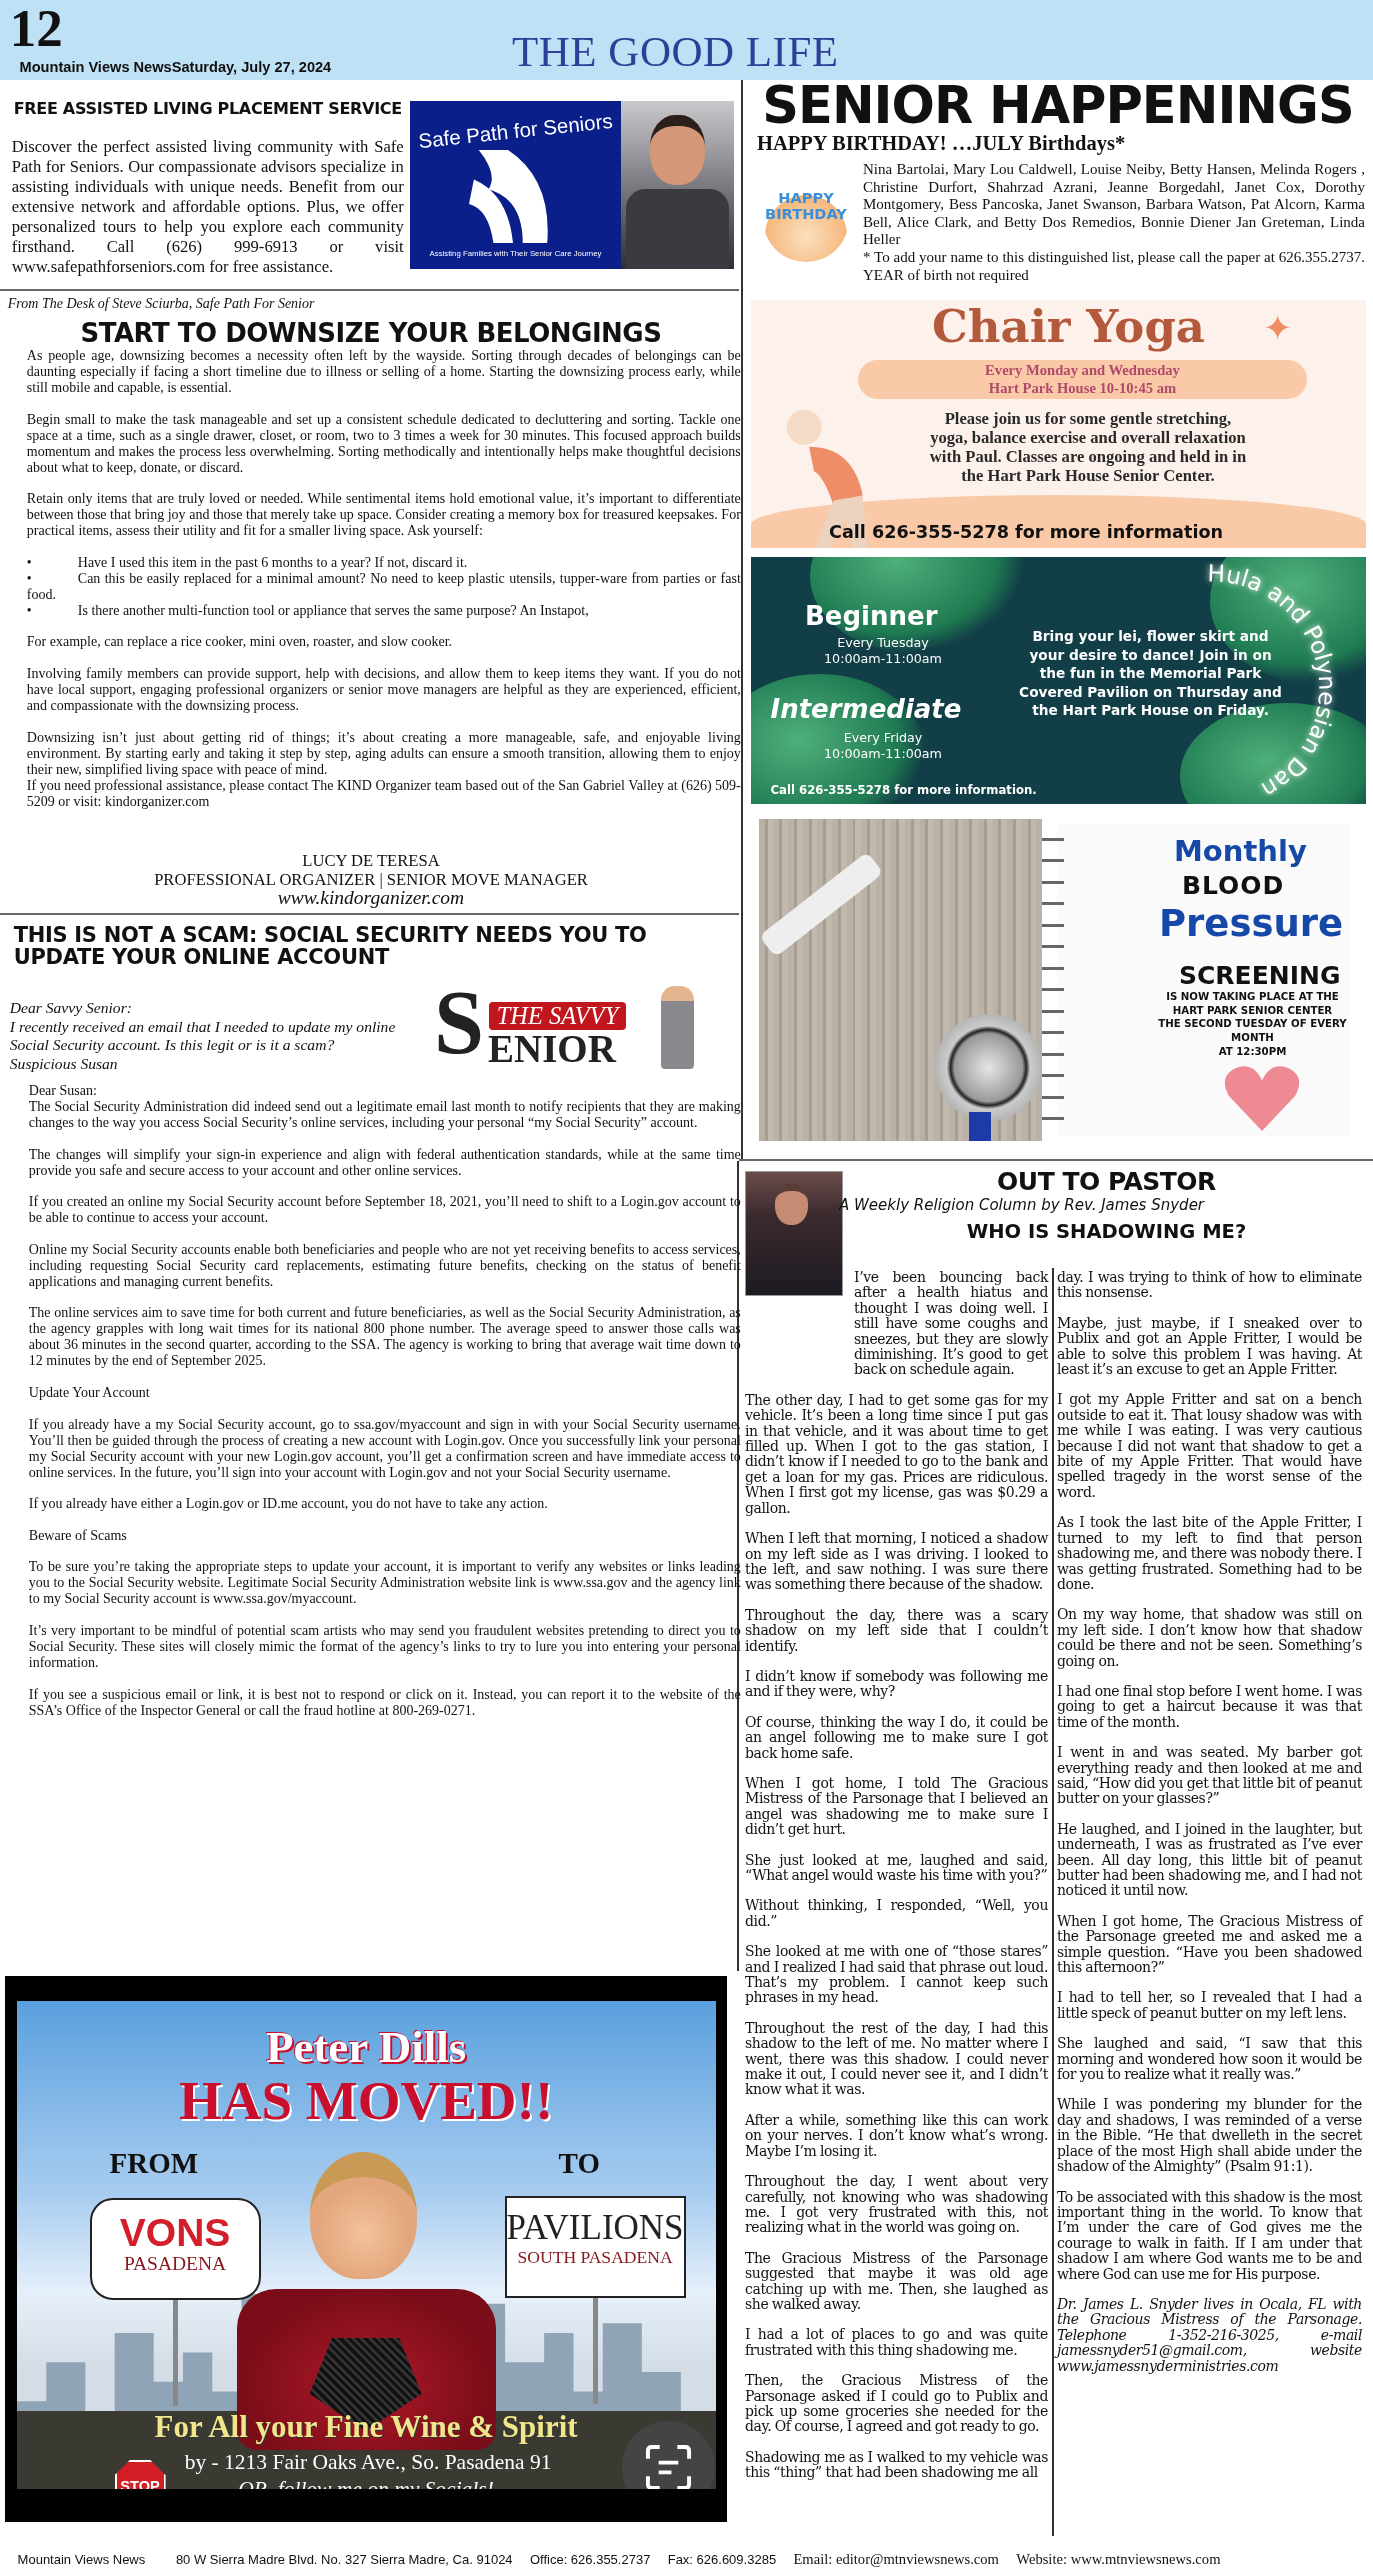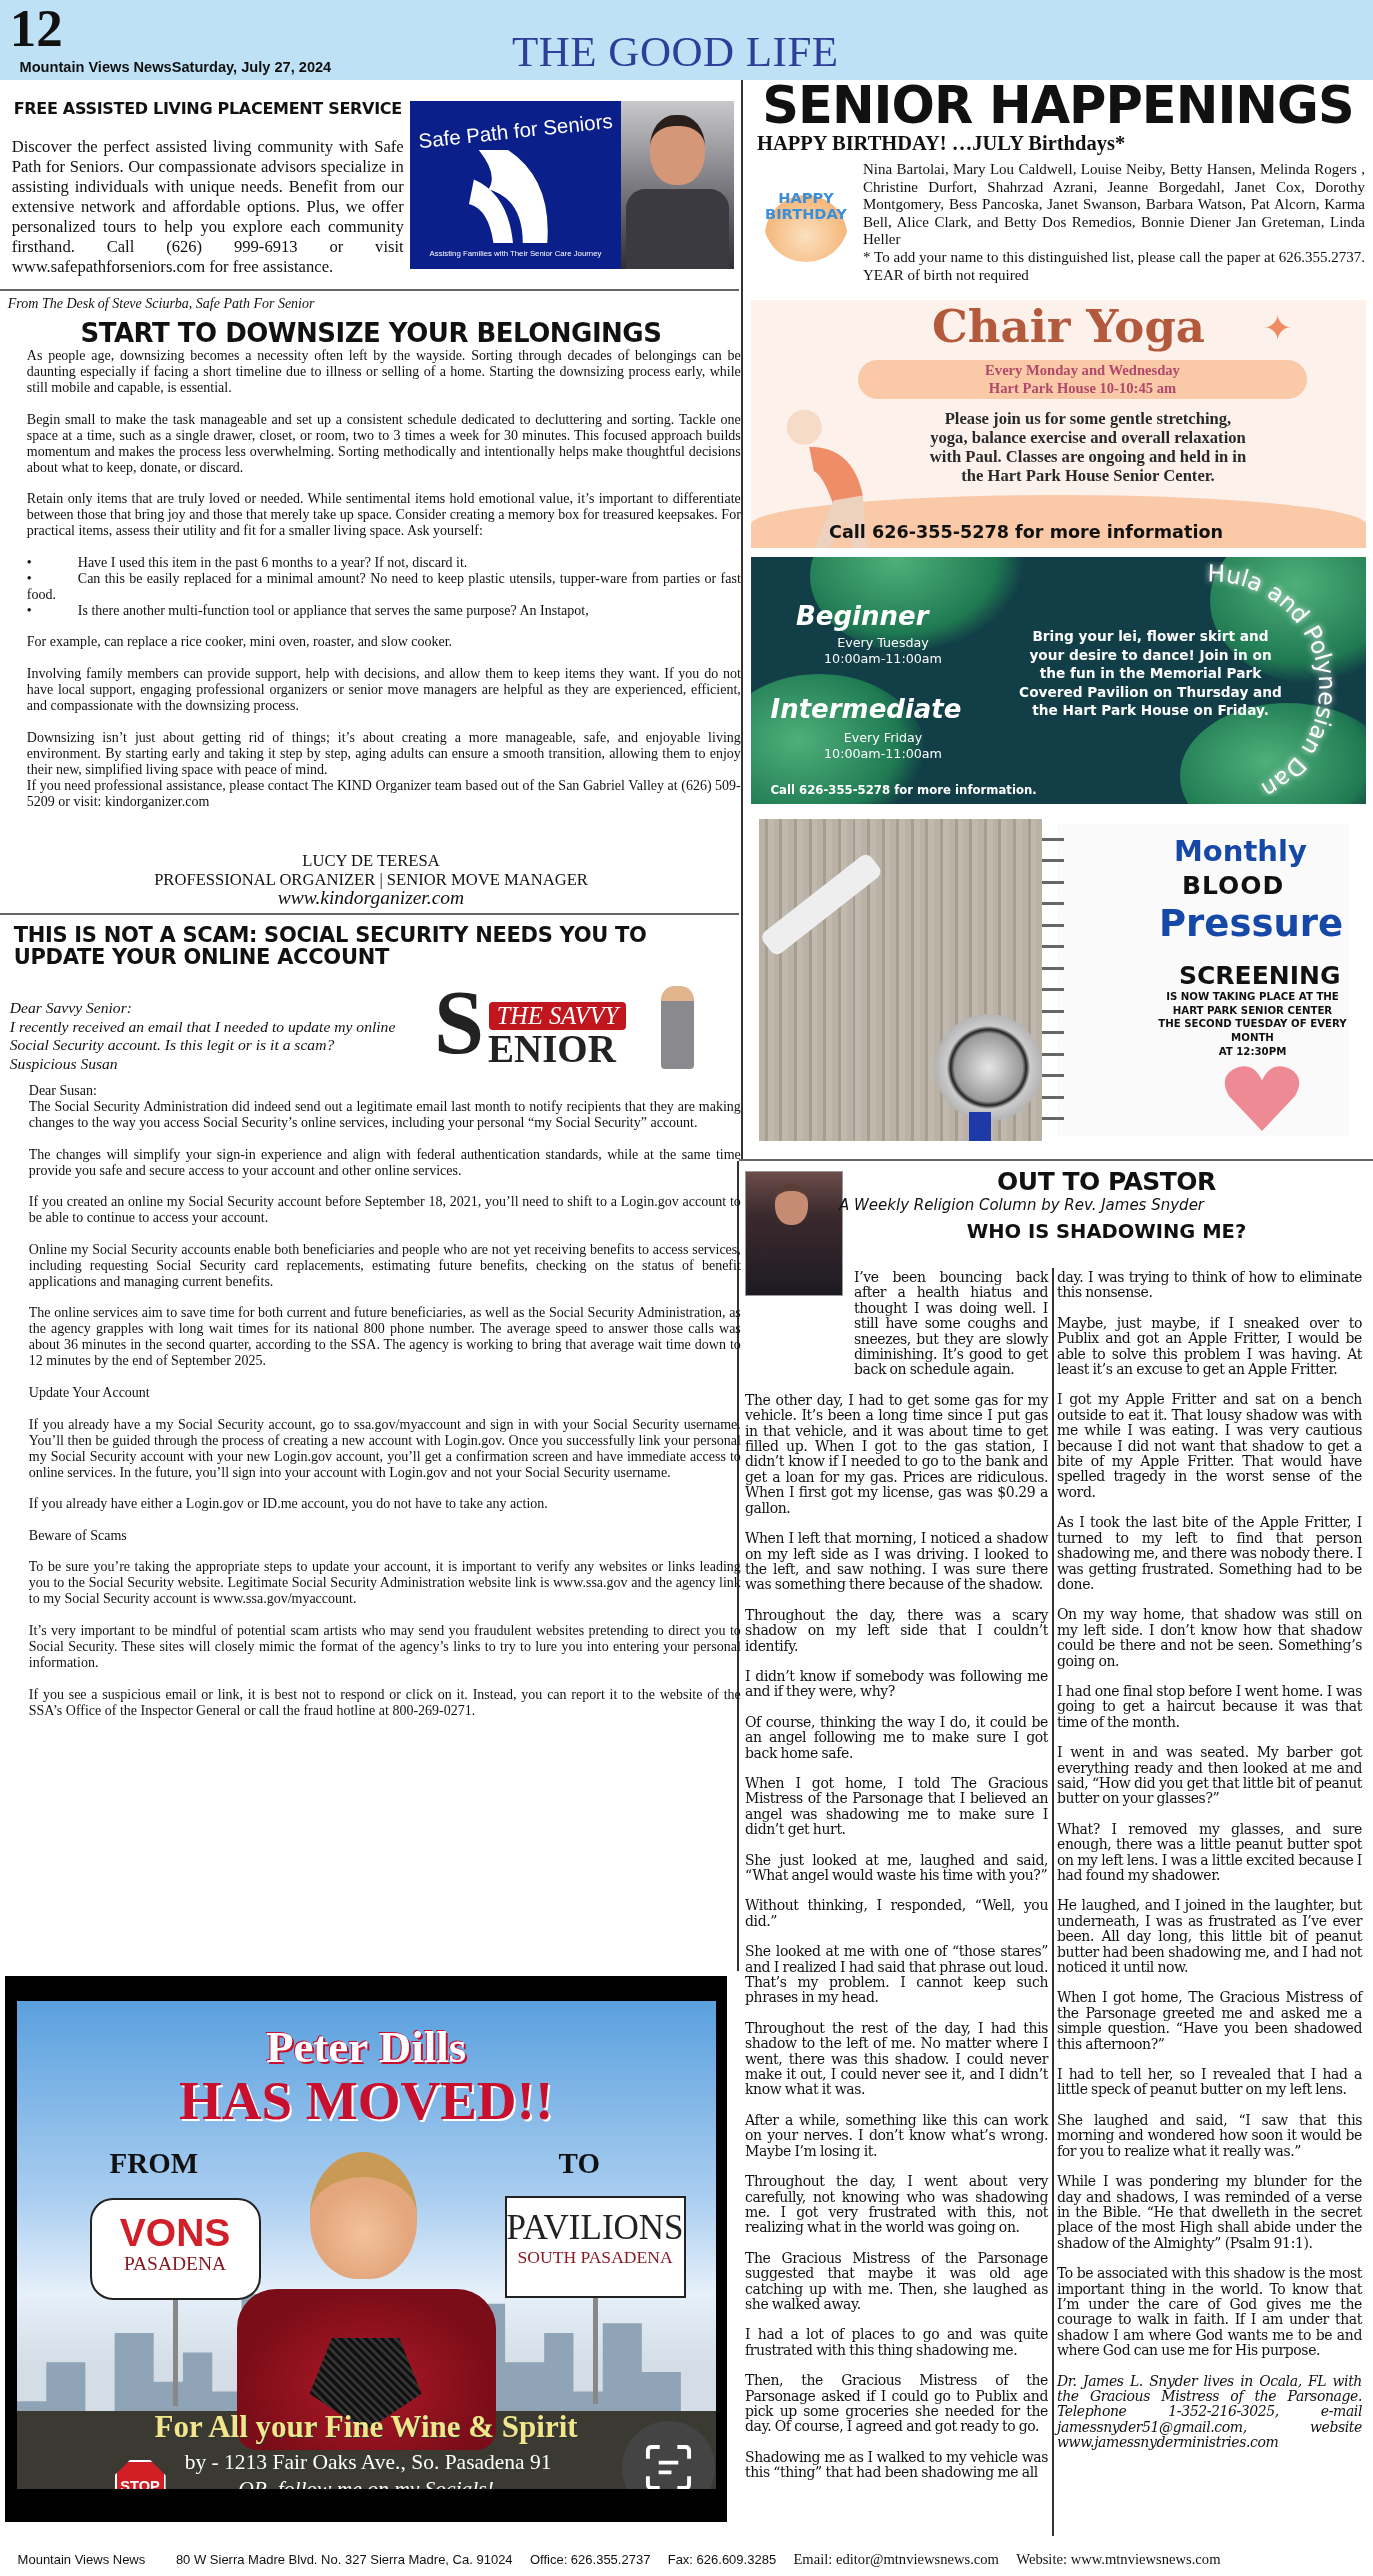--- a/index.html
+++ b/index.html
@@ -66,21 +66,21 @@
   #yoga-title { left: 181px; top: 0; font-size: 45px; color: #b45a3c; font-weight: bold; font-family: "DejaVu Serif", serif; }
   #yoga-band { left: 107px; top: 60px; width: 449px; height: 39px; background: #f9c9a8; border-radius: 29px; }
   #yoga-when { left: 117px; top: 62px; width: 429px; text-align: center; font-size: 14.6px; line-height: 17.6px; color: #b0496a; font-weight: bold; }
   #yoga-body { left: 176px; top: 109px; width: 322px; text-align: center; font-size: 16.6px; line-height: 19px; font-weight: bold; color: #2a2a2a; }
   #yoga-ground { left: 0; top: 195px; width: 615px; height: 59px; background: #f9c9a8; border-radius: 50% 50% 0 0; }
   #yoga-call { left: 78px; top: 222px; font-size: 17.6px; font-family: "DejaVu Sans", sans-serif; font-weight: bold; color: #111; }
   #yoga-figure { left: 24.4px; top: 98px; width: 117px; height: 156px; }
   
   #hula { left: 751px; top: 557px; width: 615px; height: 247px; background: #123f47; overflow: hidden; color: #fff; font-family: "DejaVu Sans", sans-serif; }
   .leaf { background: radial-gradient(ellipse at 40% 40%, #4fb07a 0%, #1f7a52 55%, transparent 70%); border-radius: 50%; }
-  #hula-beg { left: 45px; top: 44px; font-size: 26px; font-weight: bold; font-style: italic; }
+  #hula-beg { left: 54px; top: 44px; font-size: 26px; font-weight: bold; }
   #hula-beg-sub { left: 49px; top: 78px; width: 166px; text-align: center; font-size: 12.7px; line-height: 15.6px; }
   #hula-int { left: 19.5px; top: 137px; font-size: 26px; font-weight: bold; font-style: italic; }
   #hula-int-sub { left: 49px; top: 173px; width: 166px; text-align: center; font-size: 12.7px; line-height: 15.6px; }
   #hula-body { left: 268px; top: 70px; width: 263px; text-align: center; font-size: 13.7px; line-height: 18.5px; font-weight: bold; }
   #hula-call { left: 19.5px; top: 226px; font-size: 11.7px; font-weight: bold; }
   #hula-arc { left: 437px; top: 4.9px; width: 185px; height: 234px; }
   
   #bp { left: 759px; top: 819px; width: 590px; height: 322px; background: linear-gradient(90deg,#b8b0a4 0%,#a79f92 45%,#fff 46%); overflow: hidden; }
   #bp-wood { left: 0; top: 0; width: 283px; height: 322px; background: repeating-linear-gradient(90deg,#bab2a6 0 5.9px,#a79e90 5.9px 8.8px,#c1b9ad 8.8px 14.6px); }
   #bp-page { left: 298px; top: 4.9px; width: 293px; height: 312px; background: #fafafa; }
@@ -333,21 +333,20 @@
 </div>
 
 <div class="abs p-text" id="p-col2">
   <p class="para">day. I was trying to think of how to eliminate this nonsense.</p>
   <p class="para">Maybe, just maybe, if I sneaked over to Publix and got an Apple Fritter, I would be able to solve this problem I was having. At least it’s an excuse to get an Apple Fritter.</p>
   <p class="para">I got my Apple Fritter and sat on a bench outside to eat it. That lousy shadow was with me while I was eating. I was very cautious because I did not want that shadow to get a bite of my Apple Fritter. That would have spelled tragedy in the worst sense of the word.</p>
   <p class="para">As I took the last bite of the Apple Fritter, I turned to my left to find that person shadowing me, and there was nobody there. I was getting frustrated. Something had to be done.</p>
   <p class="para">On my way home, that shadow was still on my left side. I don’t know how that shadow could be there and not be seen. Something’s going on.</p>
   <p class="para">I had one final stop before I went home. I was going to get a haircut because it was that time of the month.</p>
   <p class="para">I went in and was seated. My barber got everything ready and then looked at me and said, “How did you get that little bit of peanut butter on your glasses?”</p>
-  <p class="para">What? I removed my glasses, and sure enough, there was a little peanut butter spot on my left lens. I was a little excited because I had found my shadower.</p>
   <p class="para">He laughed, and I joined in the laughter, but underneath, I was as frustrated as I’ve ever been. All day long, this little bit of peanut butter had been shadowing me, and I had not noticed it until now.</p>
   <p class="para">When I got home, The Gracious Mistress of the Parsonage greeted me and asked me a simple question. “Have you been shadowed this afternoon?”</p>
   <p class="para">I had to tell her, so I revealed that I had a little speck of peanut butter on my left lens.</p>
   <p class="para">She laughed and said, “I saw that this morning and wondered how soon it would be for you to realize what it really was.”</p>
   <p class="para">While I was pondering my blunder for the day and shadows, I was reminded of a verse in the Bible. “He that dwelleth in the secret place of the most High shall abide under the shadow of the Almighty” (Psalm 91:1).</p>
   <p class="para">To be associated with this shadow is the most important thing in the world. To know that I’m under the care of God gives me the courage to walk in faith. If I am under that shadow I am where God wants me to be and where God can use me for His purpose.</p>
   <p style="font-style:italic;">Dr. James L. Snyder lives in Ocala, FL with the Gracious Mistress of the Parsonage. Telephone 1-352-216-3025, e-mail jamessnyder51@gmail.com, website www.jamessnyderministries.com</p>
 </div>
 
 <div class="abs" id="footer">

